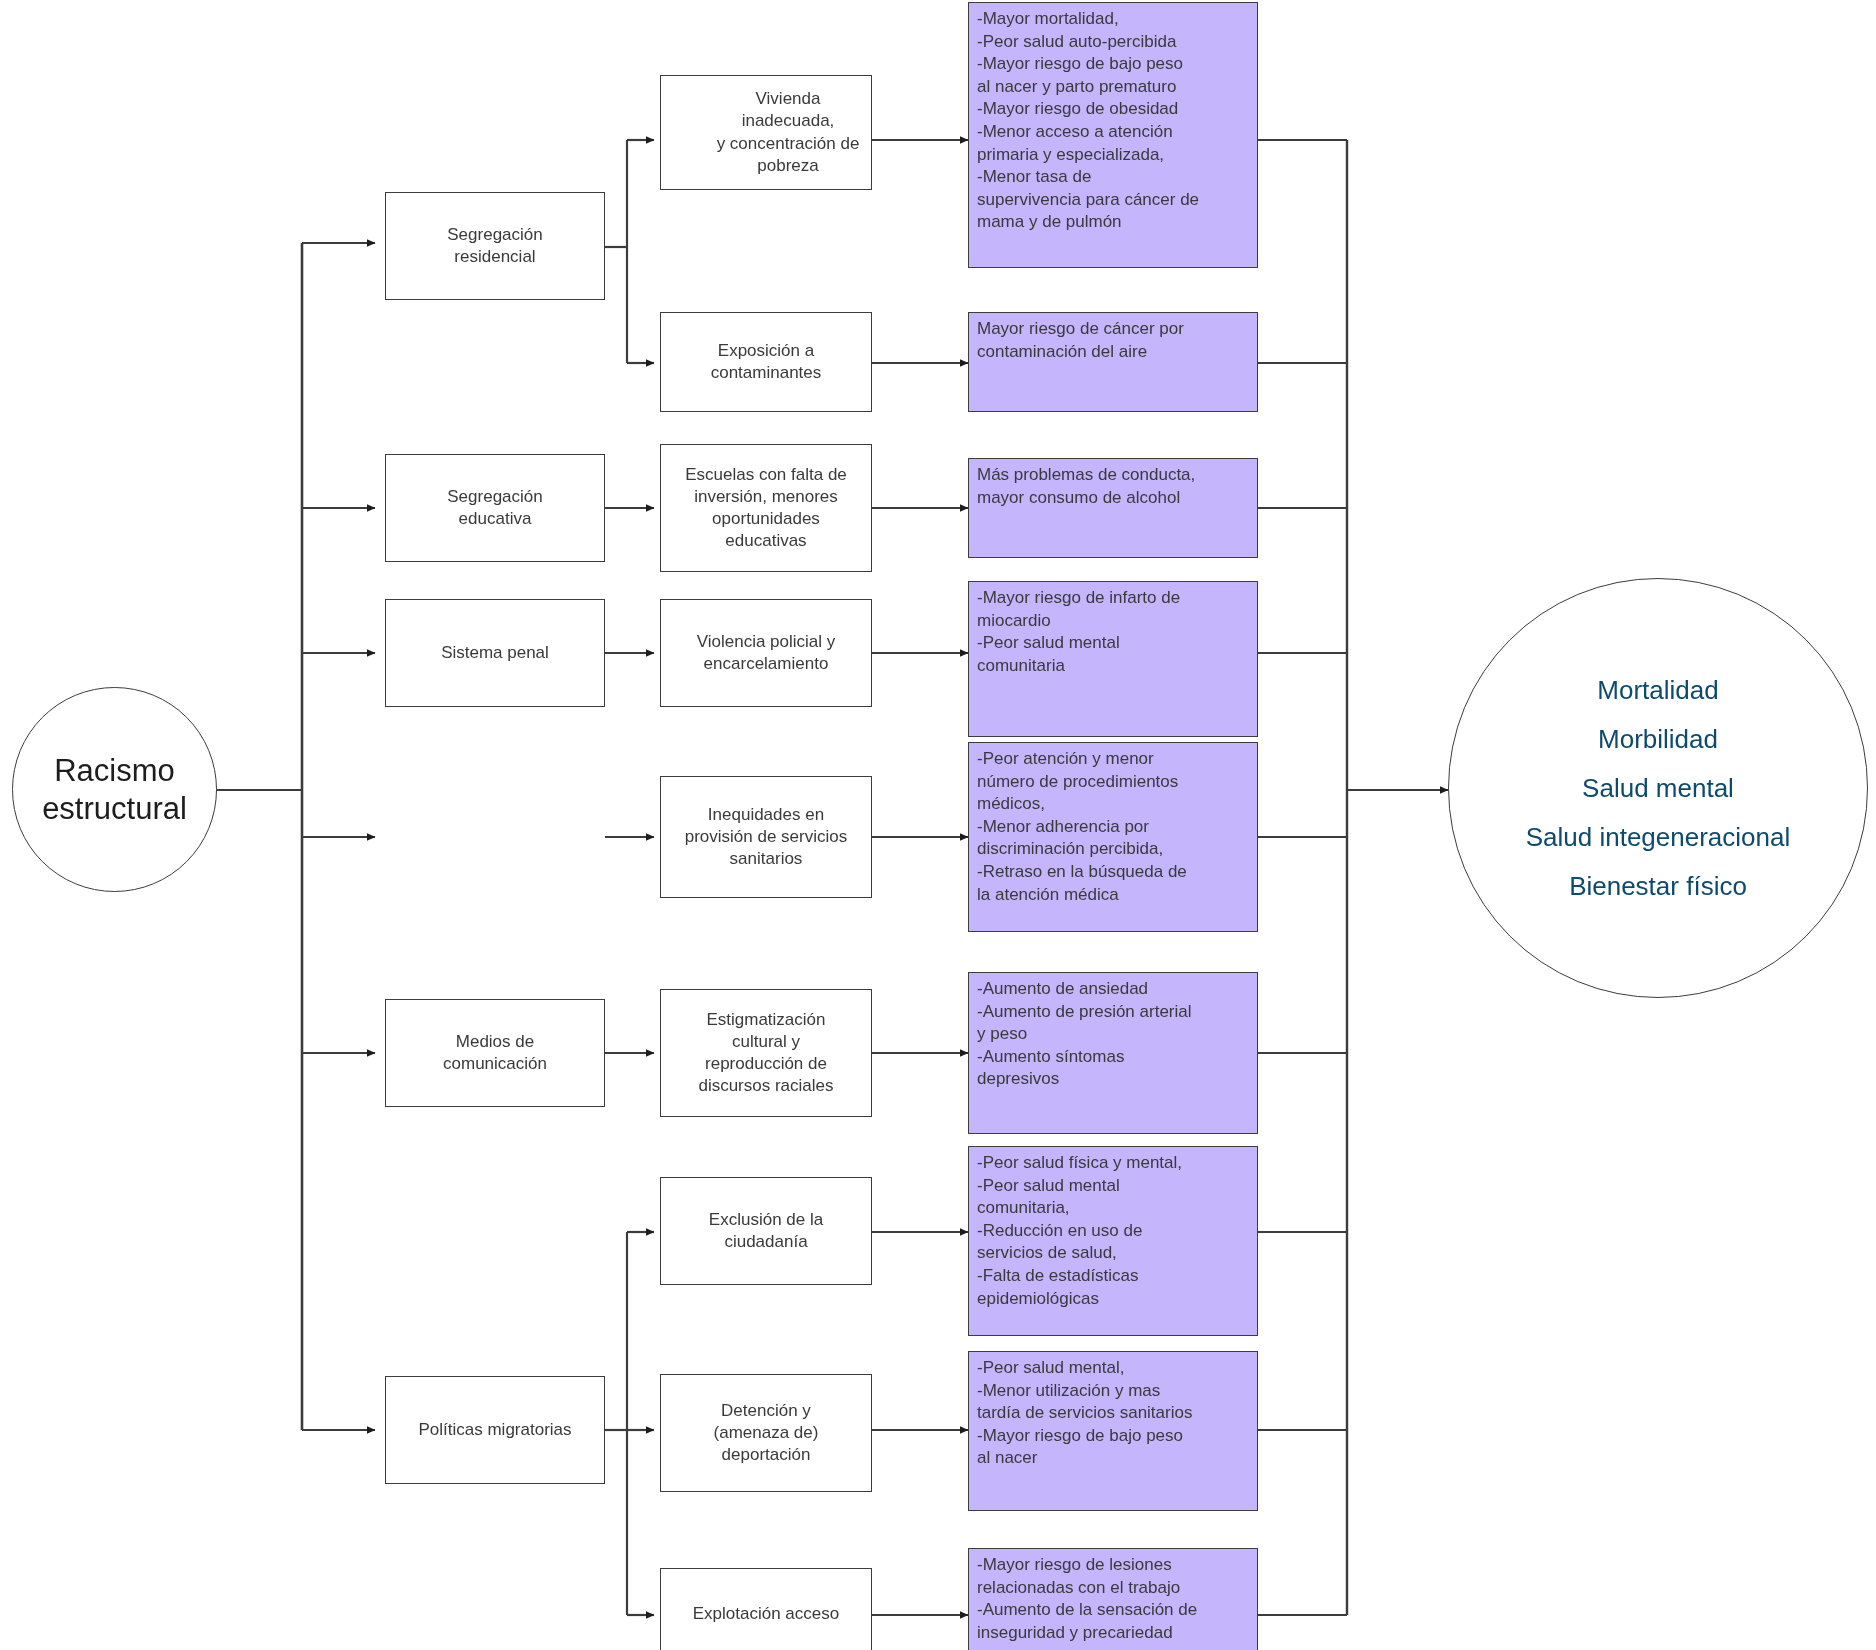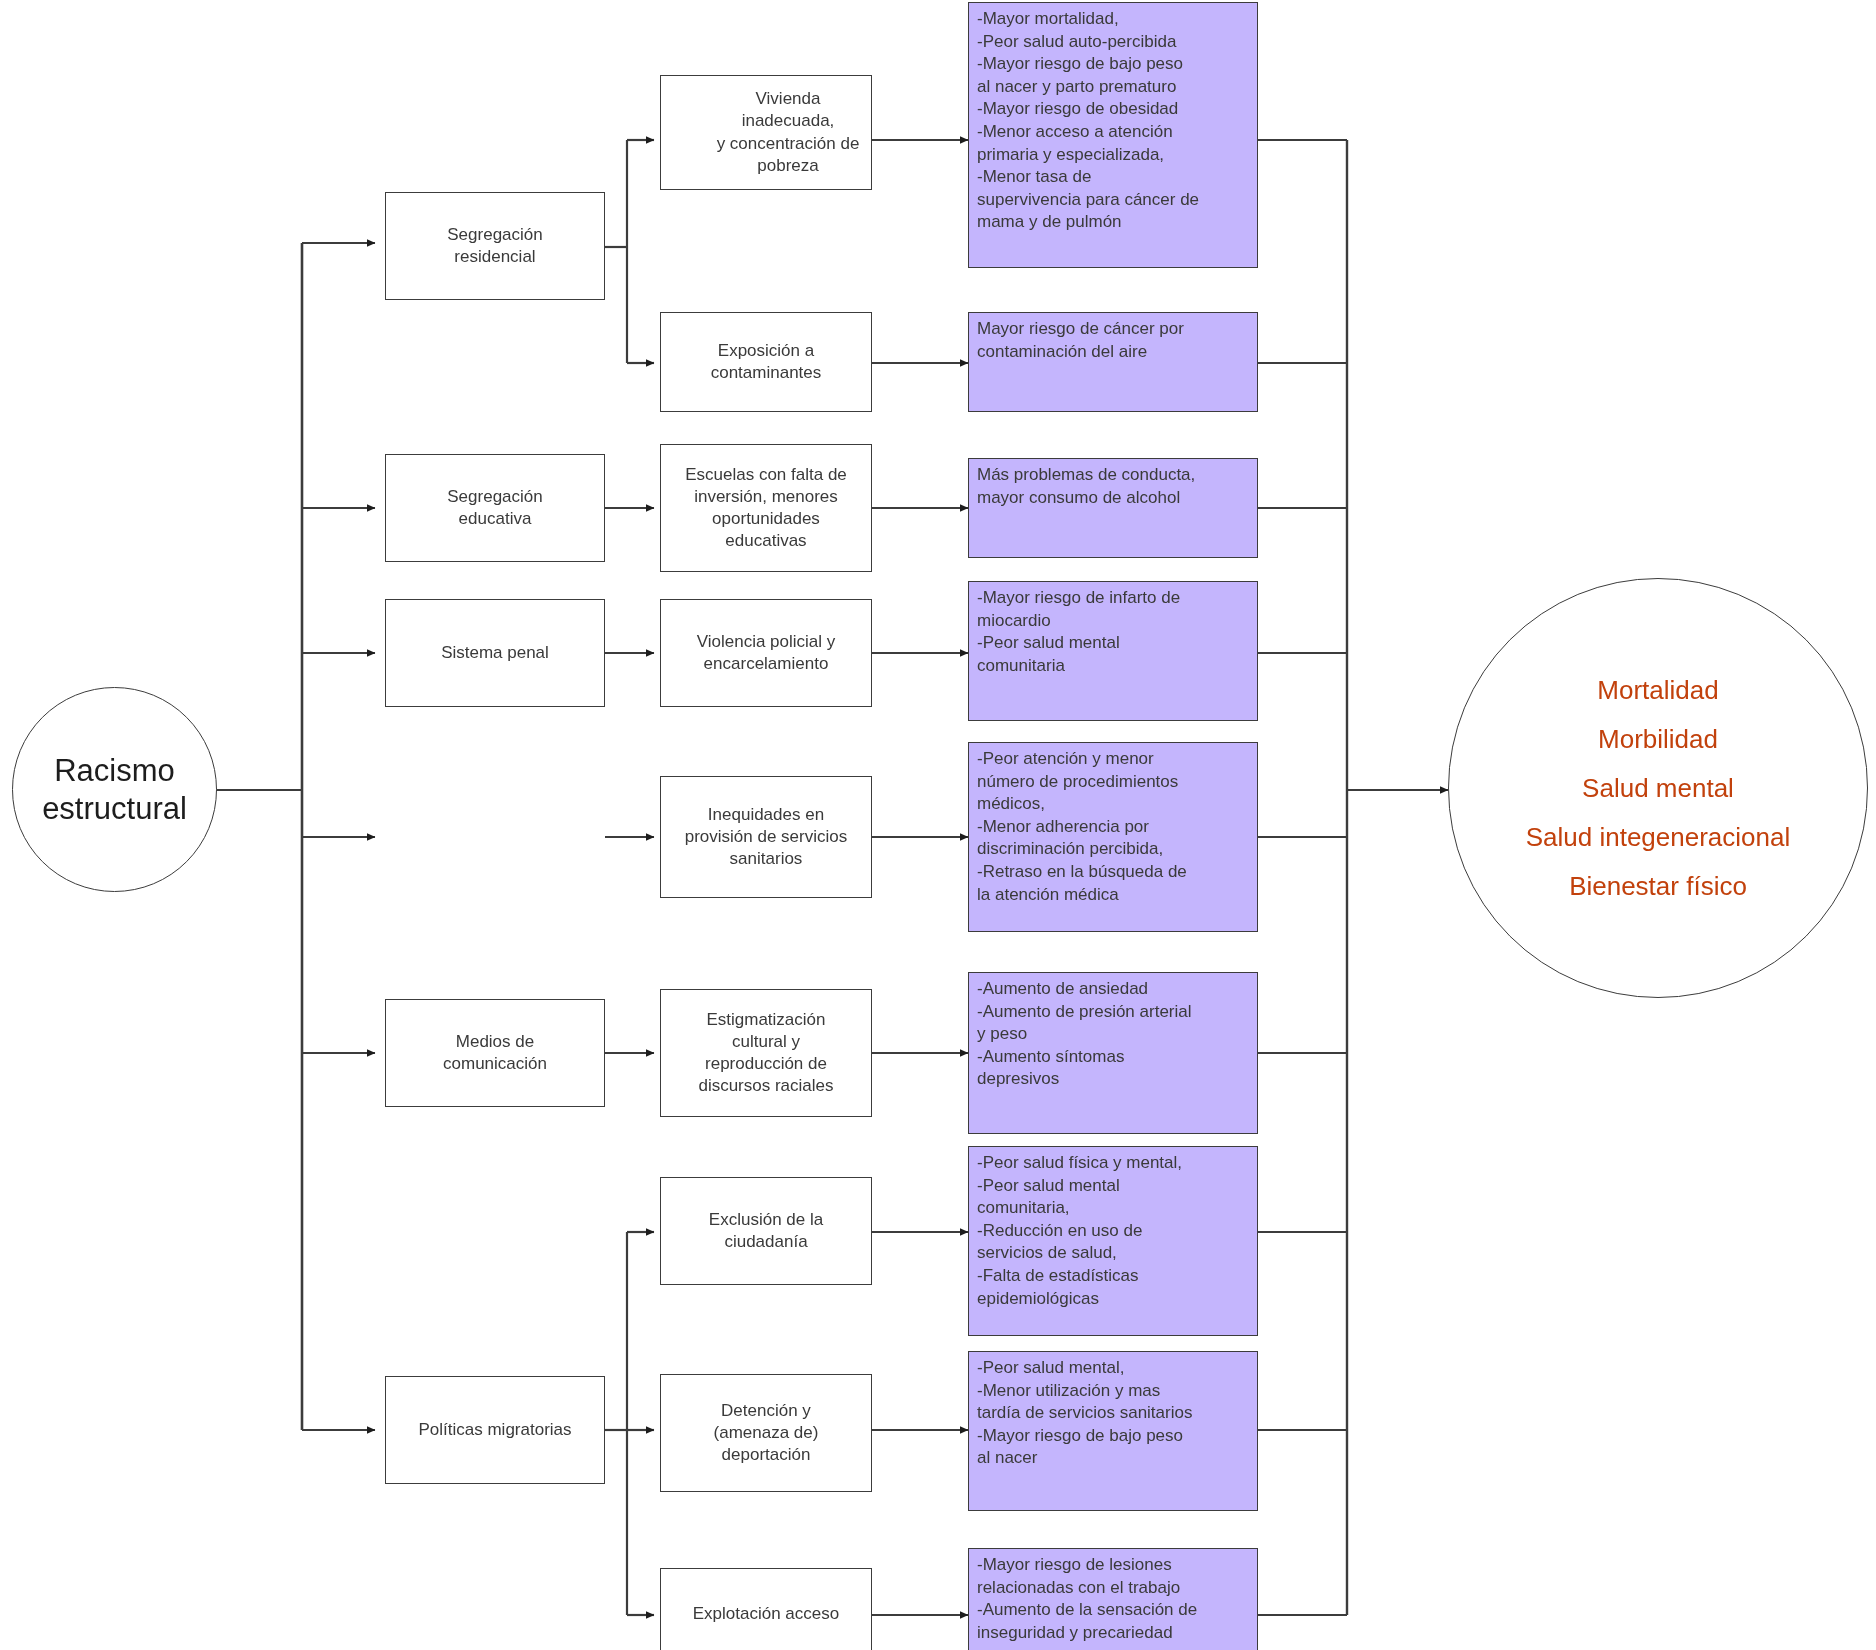--- a/index.html
+++ b/index.html
@@ -6,21 +6,21 @@
   body{font-family:"Liberation Sans", sans-serif;}
   #stage{position:relative;width:1876px;height:1650px;background:#fff;overflow:hidden;}
   svg#wires{position:absolute;left:0;top:0;width:1876px;height:1650px;pointer-events:none;}
   .node{position:absolute;box-sizing:border-box;display:flex;align-items:center;justify-content:center;}
   .box{border:1.6px solid #3c3c3c;background:#fff;text-align:center;color:#3a3a3a;font-size:17px;line-height:1.30;padding:4px 7px;}
   .obox{border:1.6px solid #3c3c3c;background:#c4b5fd;color:#3a3a3a;font-size:17px;line-height:1.33;
         padding:5px 6px 5px 8px;text-align:left;align-items:flex-start;justify-content:flex-start;white-space:pre-line;}
   .circ{border:1.8px solid #3c3c3c;border-radius:50%;background:#fff;color:#222;}
   .src-circ{font-size:31px;line-height:1.22;text-align:center;color:#1d1d1d;}
   .out-circ{flex-direction:column;justify-content:center;align-items:center;gap:0;}
-  .out-line{font-size:26px;color:#c2410c;text-align:center;padding:9px 0;white-space:nowrap;}
+  .out-line{font-size:26px;color:#0c4a6e;text-align:center;padding:9px 0;white-space:nowrap;}
 </style>
 </head>
 <body>
 
 <div id="stage">
 
   <svg id="wires" viewBox="0 0 1876 1650">
     <defs>
       <marker id="ah" markerWidth="9" markerHeight="9" refX="8.2" refY="4.5" orient="auto" markerUnits="userSpaceOnUse">
         <path d="M0,0.6 L8.6,4.5 L0,8.4 z" fill="#1d1d1d"></path>
@@ -172,21 +172,21 @@
 mama y de pulmón</span></div>
 
   <div class="node obox" style="left:968px;top:312px;width:290px;height:100px;">
     <span>Mayor riesgo de cáncer por
 contaminación del aire</span></div>
 
   <div class="node obox" style="left:968px;top:458px;width:290px;height:100px;">
     <span>Más problemas de conducta,
 mayor consumo de alcohol</span></div>
 
-  <div class="node obox" style="left:968px;top:581px;width:290px;height:140px;">
+  <div class="node obox" style="left:968px;top:581px;width:290px;height:156px;">
     <span>-Mayor riesgo de infarto de
 miocardio
 -Peor salud mental
 comunitaria</span></div>
 
   <div class="node obox" style="left:968px;top:742px;width:290px;height:190px;">
     <span>-Peor atención y menor
 número de procedimientos
 médicos,
 -Menor adherencia por

